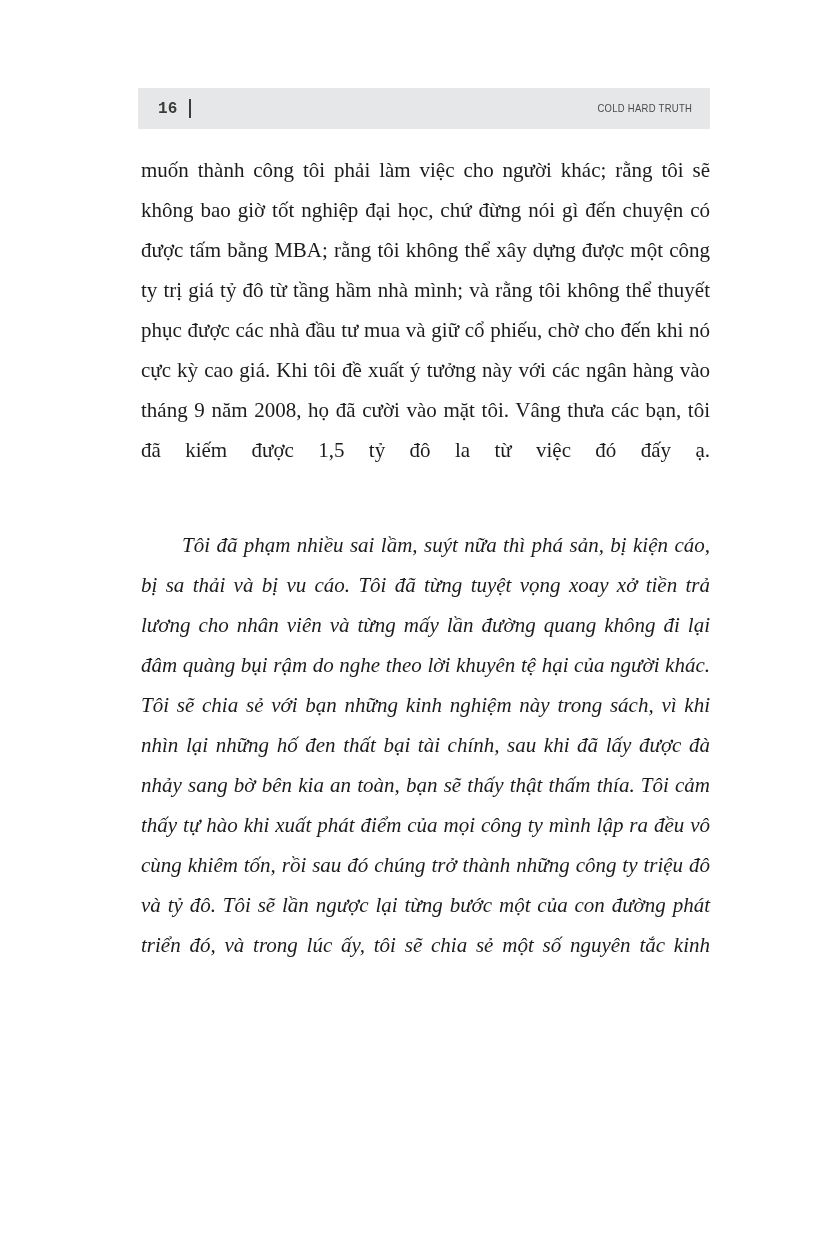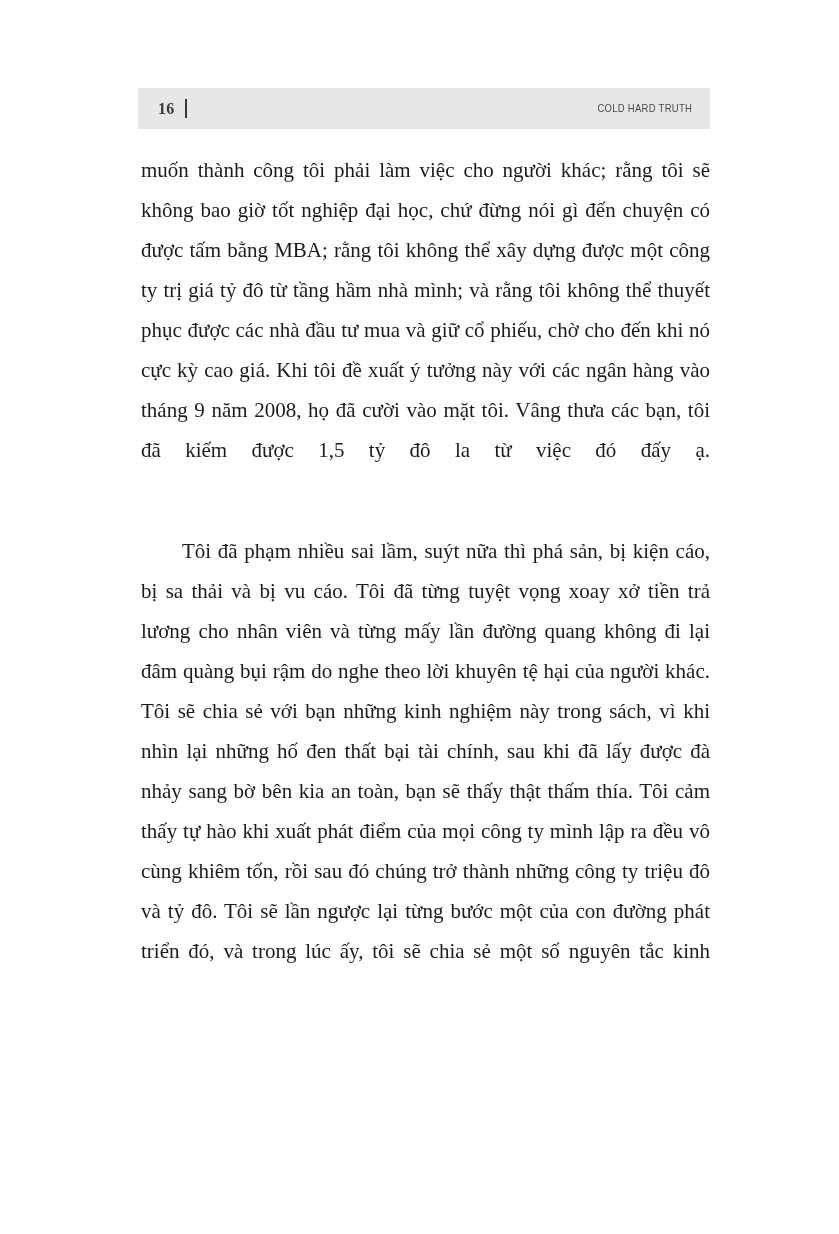--- a/index.html
+++ b/index.html
@@ -37,21 +37,21 @@
     align-items: center;
     box-sizing: border-box;
     padding: 0 18px 0 20px;
   }
   .rh-left {
     display: flex;
     align-items: center;
     gap: 11px;
   }
   .page-number {
-    font-family: Liberation Serif, serif;
+    font-family: Liberation Mono, monospace;
     font-weight: bold;
     font-size: 16px;
     color: #3b3b3b;
     letter-spacing: 0.2px;
     line-height: 1;
   }
   .rh-rule {
     display: inline-block;
     width: 2px;
     height: 19px;
@@ -84,21 +84,22 @@
     margin: 0;
     font-size: 21px;
     line-height: 40px;
     color: #1b1b1b;
     text-align: justify;
     text-justify: inter-word;
     word-spacing: 0.2px;
     hyphens: none;
   }
   .body-paragraph + .body-paragraph {
-    margin-top: 21px;
+    margin-top: 15px;
+    font-style: italic;
   }
   .body-paragraph.indented {
     text-indent: 41px;
   }
   
   .body-paragraph:after {
     content: "";
     display: inline-block;
     width: 100%;
   }

